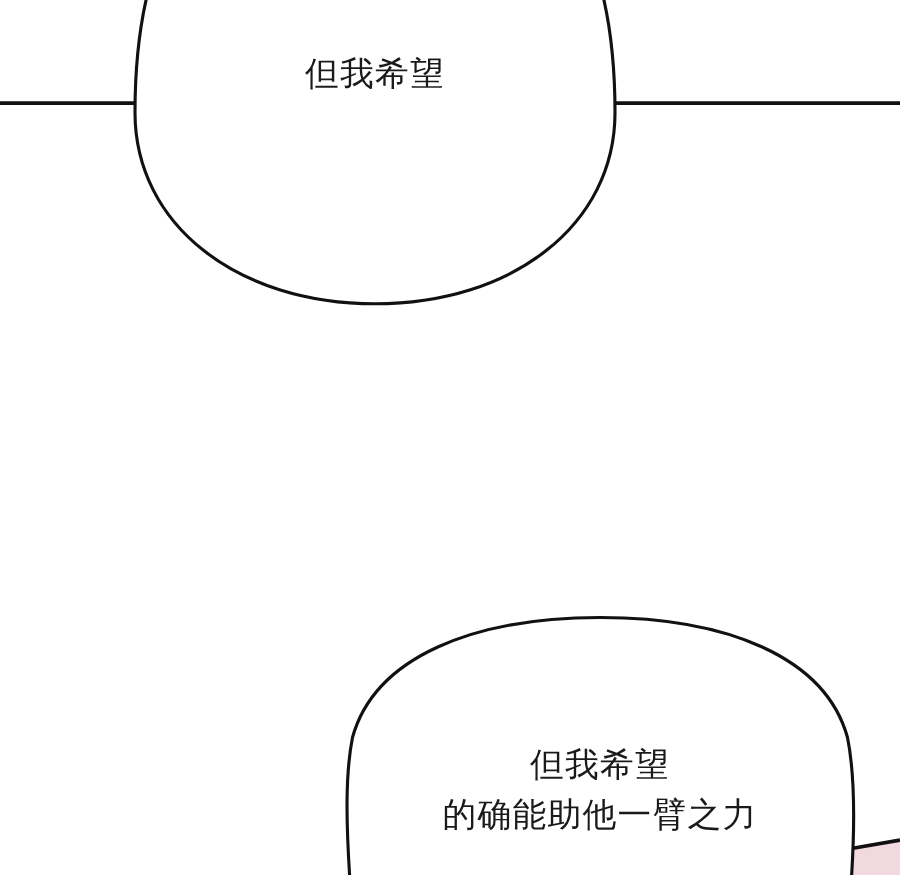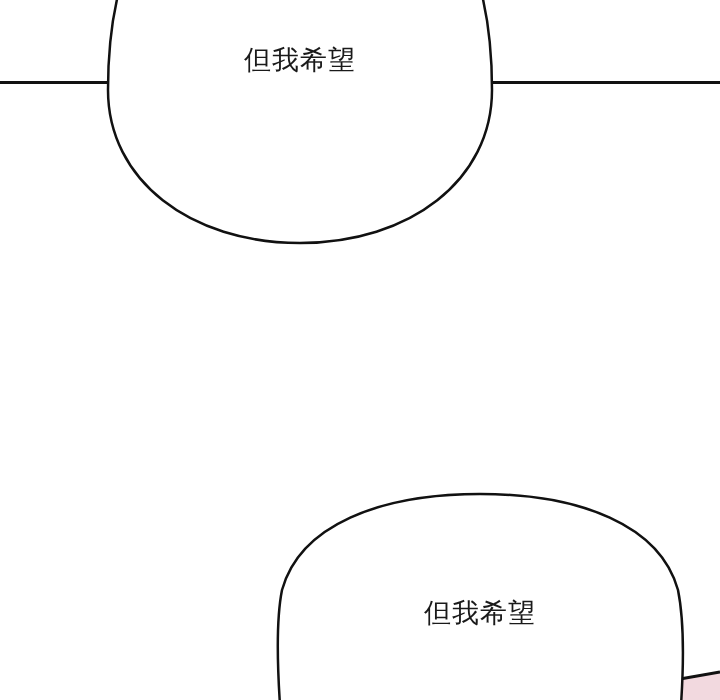--- a/index.html
+++ b/index.html
@@ -43,15 +43,16 @@
              C 580,494 660,525 678,590
              C 684,620 684,660 681,705" fill="#ffffff" stroke="#111111" stroke-width="2.5"></path>
   </svg>
 
   <div class="bubble-text" style="left:150px; top:40px; width:300px;">
     <div>但我希望</div>
   </div>
 
   <div class="bubble-text" style="left:320px; top:593px; width:320px;">
     <div>但我希望</div>
+    <div>的确能助他一臂之力</div>
   </div>
 
 </div>
 
 </body></html>

